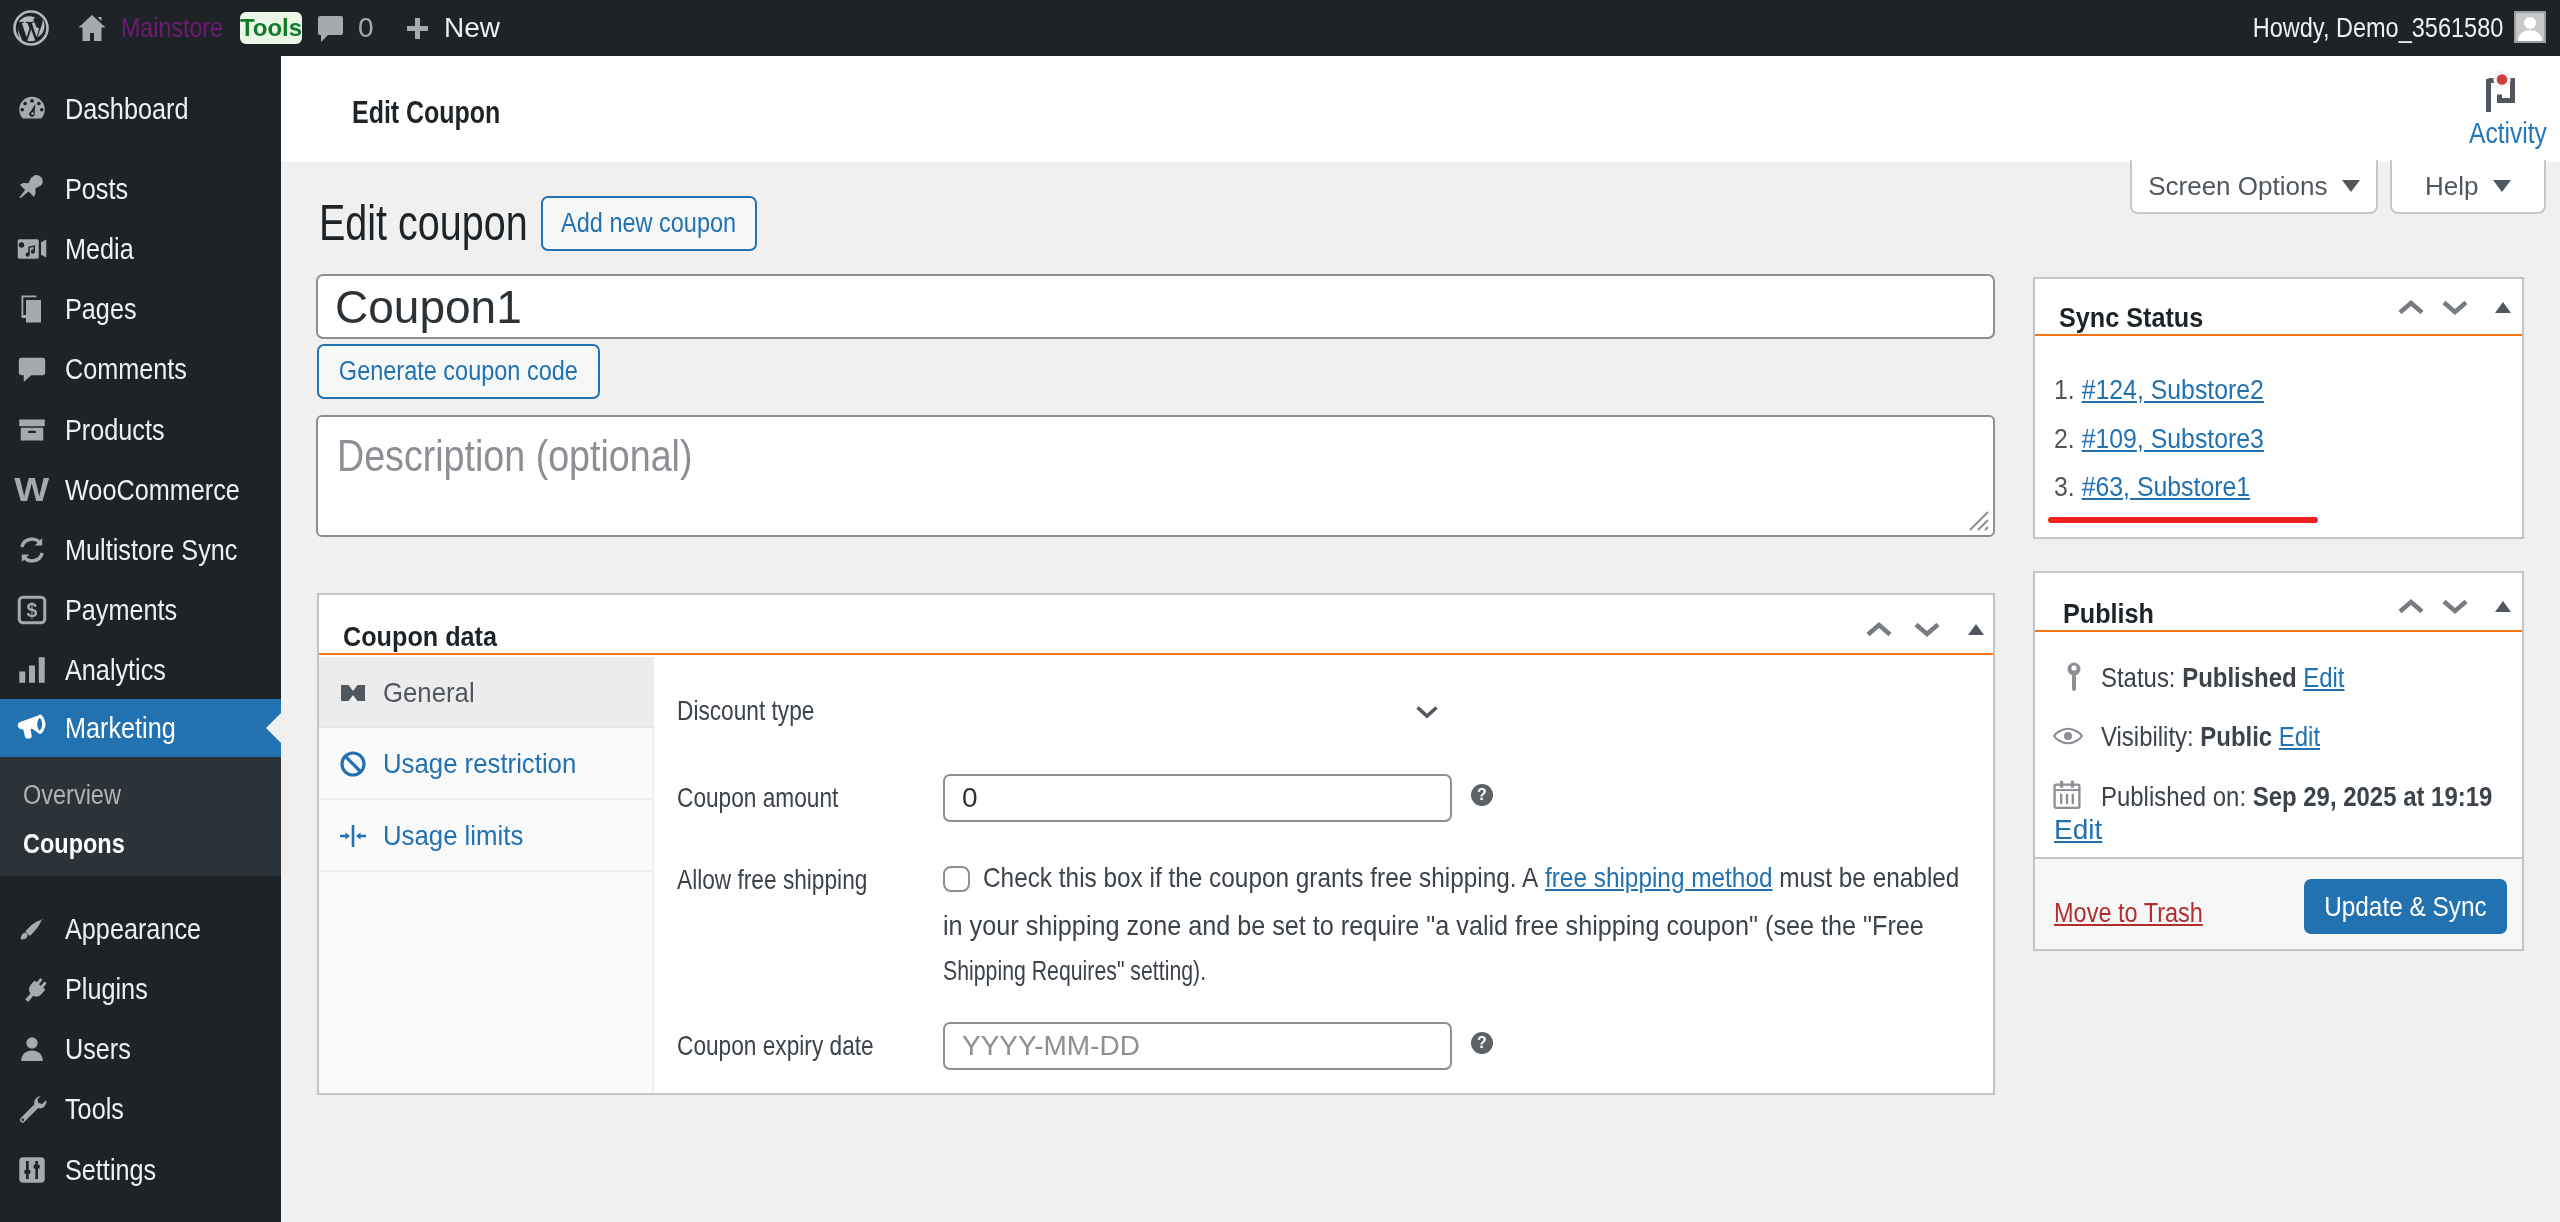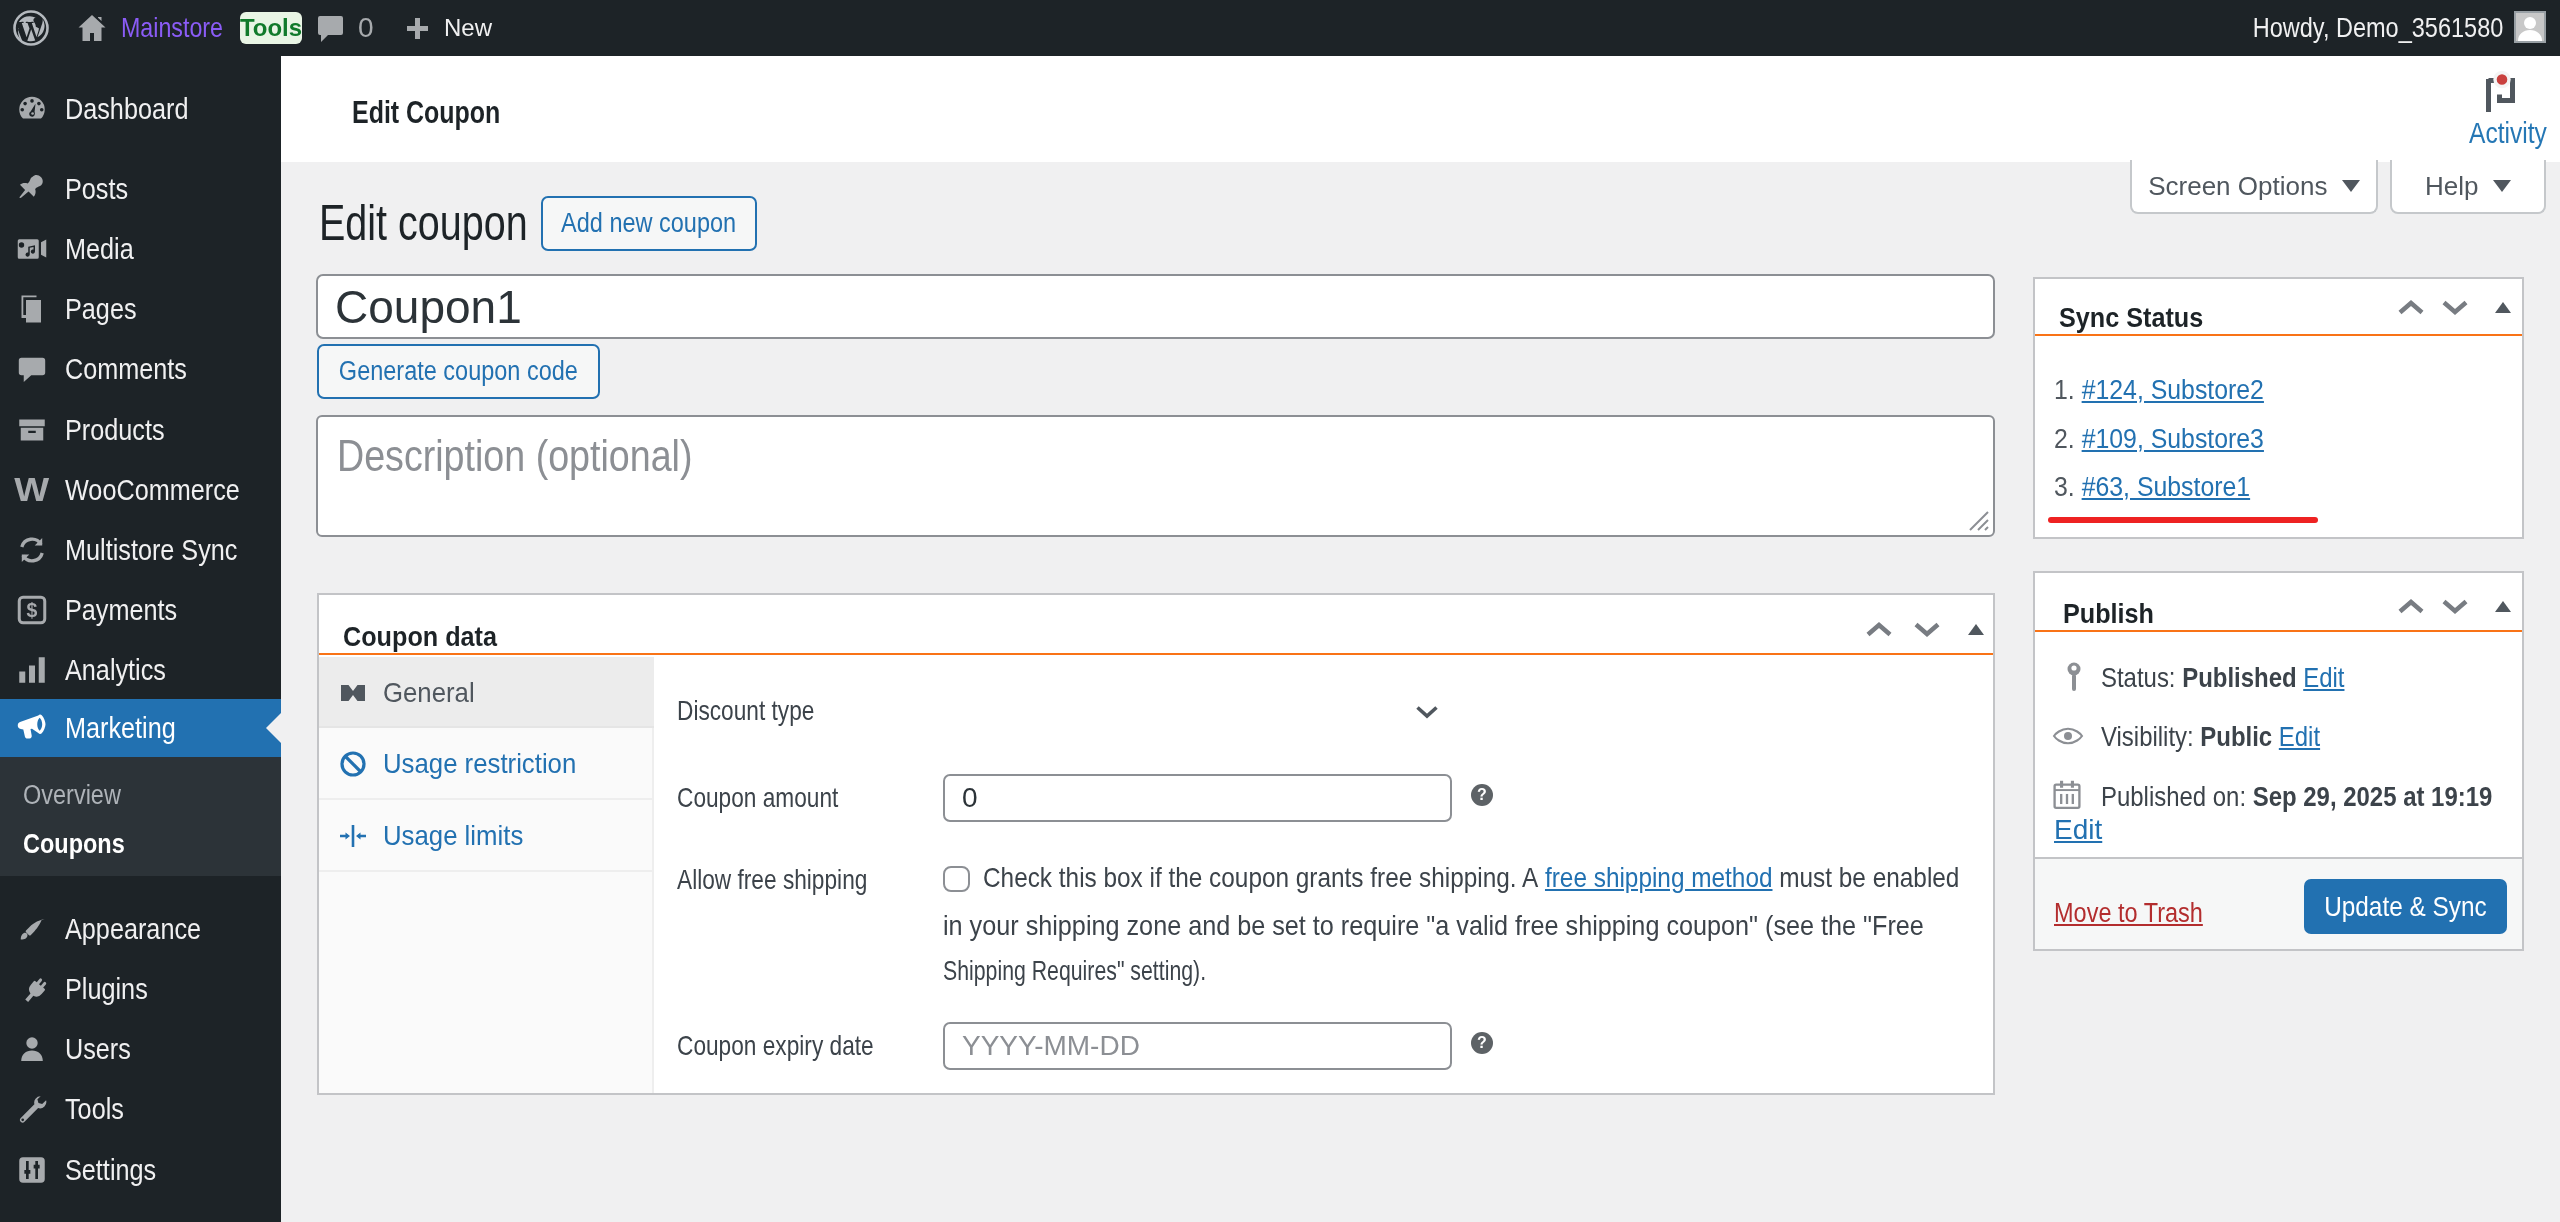--- a/index.html
+++ b/index.html
@@ -27,32 +27,32 @@
 <body>
 
 <div class="abs" id="adminbar" style="left:0;top:0;width:2560px;height:56px;background:#1d2327;"></div>
 <svg class="abs" style="left:12px;top:9px;" width="38" height="38" viewBox="0 0 38 38">
   <circle cx="19" cy="19" r="16.5" fill="none" stroke="#b4b9be" stroke-width="2.6"></circle>
   <path fill="#b4b9be" d="M6 19c0 .8.1 1.6.2 2.3L11 34c-3-2.9-5-7-5-11.6 0-1.2.1-2.3.4-3.4zm17.8-1.3c0-1.6-.6-2.7-1.1-3.6-.7-1.1-1.3-2-1.3-3.1 0-1.2.9-2.3 2.2-2.3h.2A13 13 0 0 0 6.9 13h.8c1.4 0 3.5-.2 3.5-.2.7 0 .8 1 .1 1.1 0 0-.7.1-1.5.1l4.8 14.2 2.9-8.6-2-5.6c-.7 0-1.4-.1-1.4-.1-.7 0-.6-1.1.1-1.1 0 0 2.2.2 3.5.2 1.4 0 3.5-.2 3.5-.2.7 0 .8 1 .1 1.1 0 0-.7.1-1.5.1l4.7 14 1.4-4.3c.6-1.9 1-3.3 1-4.5zm-4.6 2.5L15.3 31.8a13 13 0 0 0 8-.2l-.1-.2zM30.6 9.9c.1.4.1.9.1 1.4 0 1.4-.3 2.9-1 4.8l-4.2 12.2A13 13 0 0 0 30.6 9.9z"></path>
 </svg>
 <svg class="abs" style="left:77px;top:13px;" width="30" height="30" viewBox="0 0 30 30">
   <path fill="#a7aaad" d="M15 2 1.5 14.5h4V28h7.5v-8h4v8h7.5V14.5h4zM21 4h3.5v4L21 4.8z"></path>
 </svg>
-<div class="abs flex" style="left:121px;top:0;height:56px;font-size:28px;color:#8b5cf6;justify-content:flex-end;">
+<div class="abs flex" style="left:121px;top:0;height:56px;font-size:28px;color:#701a75;justify-content:flex-end;">
     <span class="sx87" style="transform:scaleX(0.83);">Mainstore</span>
   </div>
 <div class="abs flex" style="left:240px;top:12px;width:62px;height:32px;background:#e9f5e5;border-radius:6px;justify-content:center;font-size:24px;font-weight:bold;color:#117a2b;">Tools</div>
 <svg class="abs" style="left:318px;top:14px;" width="25" height="30" viewBox="0 0 25 30">
   <path fill="#a7aaad" d="M2 2h21a2 2 0 0 1 2 2v15a2 2 0 0 1-2 2H10l-7 7v-7H2a2 2 0 0 1-2-2V4a2 2 0 0 1 2-2z"></path>
 </svg>
 <div class="abs flex" style="left:358px;top:0;height:56px;font-size:28px;color:#a7aaad;">0</div>
 <svg class="abs" style="left:405px;top:16px;" width="25" height="25" viewBox="0 0 25 25">
   <path fill="#a7aaad" d="M10 2h5v8h8v5h-8v8h-5v-8H2v-5h8z"></path>
 </svg>
-<div class="abs flex" style="left:444px;top:0;height:56px;font-size:24px;color:#f0f0f1;">New</div>
+<div class="abs flex" style="left:444px;top:0;height:56px;font-size:28px;color:#f0f0f1;">New</div>
 <div class="abs flex" style="right:57px;top:0;height:56px;font-size:28px;color:#f0f0f1;">
     <span style="display:inline-block;transform:scaleX(0.84);transform-origin:100% 50%;white-space:nowrap;">Howdy, Demo_3561580</span>
   </div>
 <div class="abs" style="left:2514px;top:11px;width:32px;height:32px;background:#c8c8c8;border:2px solid #99a0a5;box-sizing:border-box;overflow:hidden;">
   <svg width="28" height="28" viewBox="0 0 28 28">
       <circle cx="14" cy="10" r="6" fill="#fff"></circle>
       <path fill="#fff" d="M2 28c0-7 5.4-11 12-11s12 4 12 11z"></path>
     </svg>
 </div>
 

